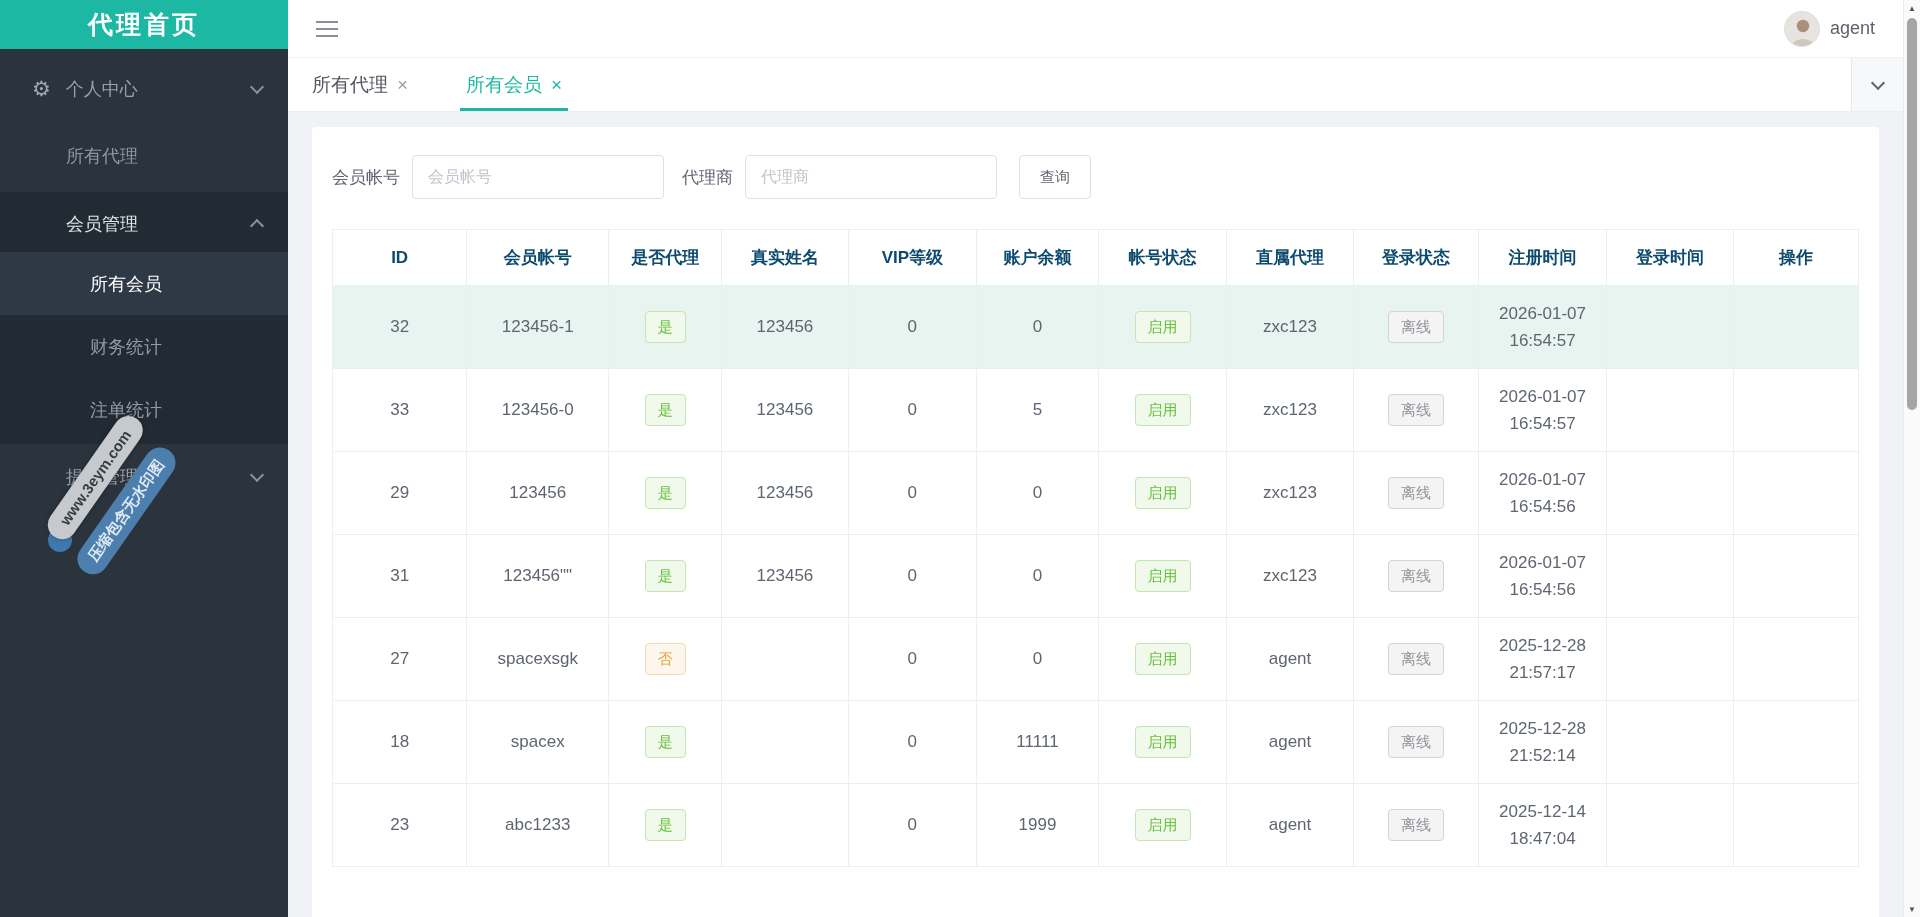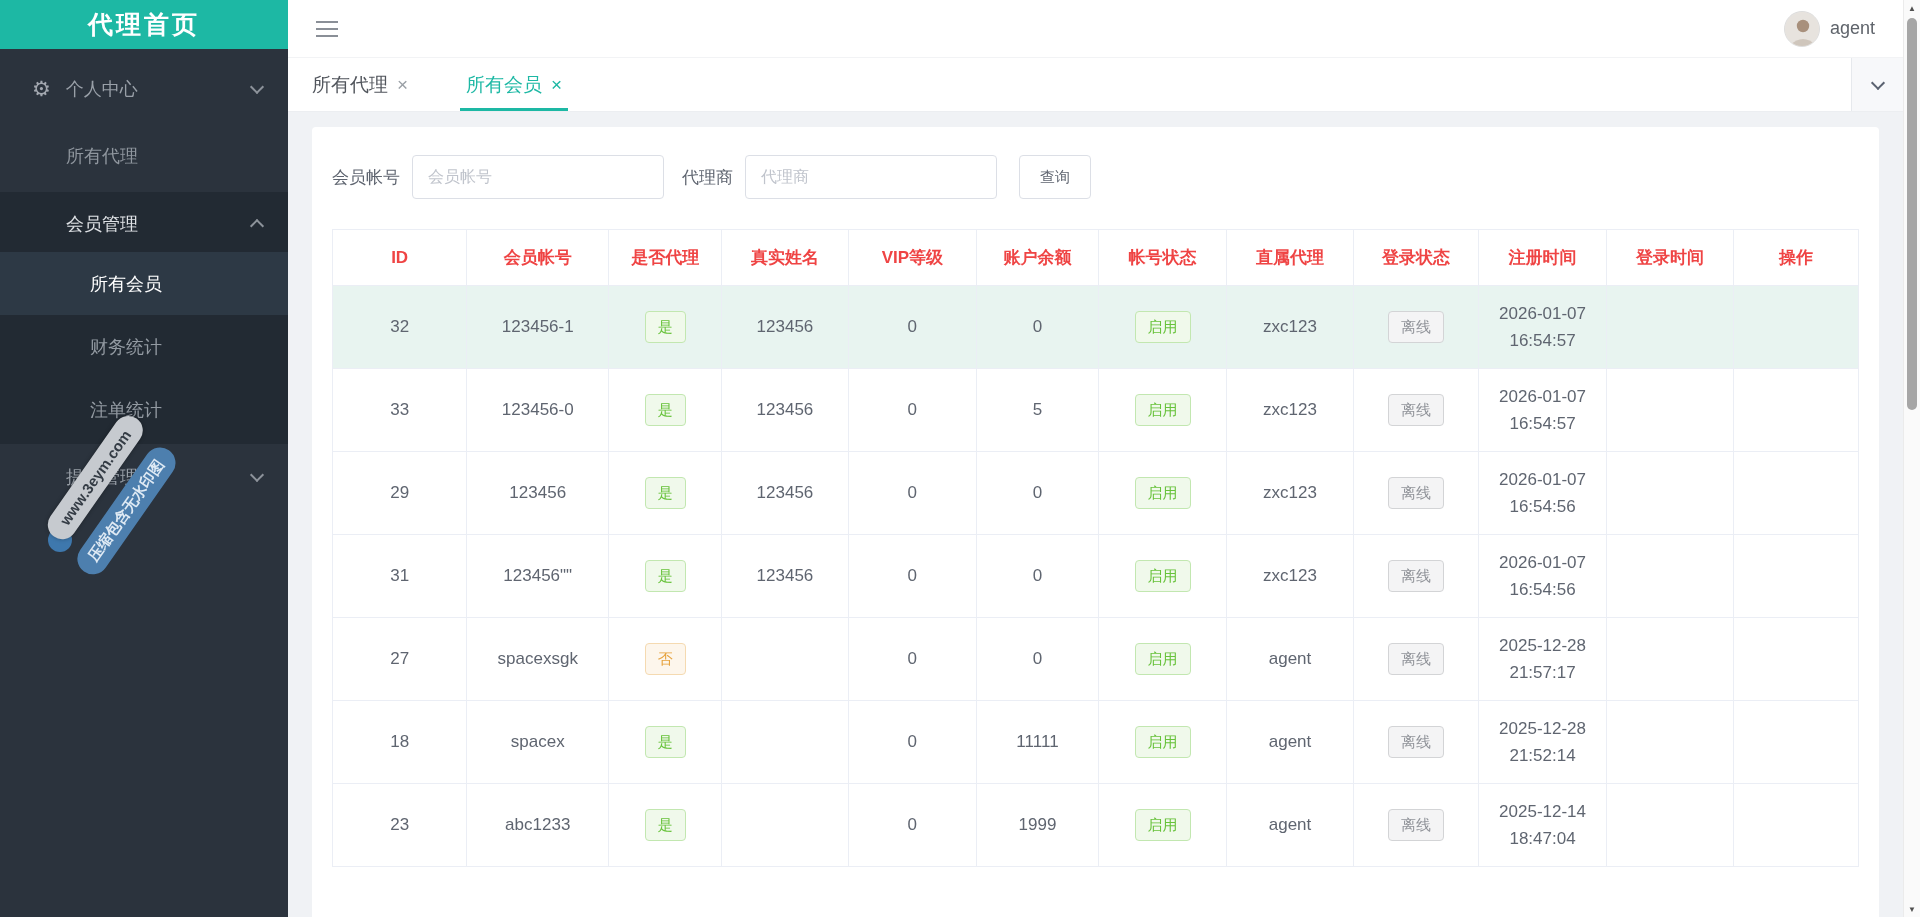--- a/index.html
+++ b/index.html
@@ -59,21 +59,21 @@
   .filter-label { font-size:17px; color:#5f6570; margin-right:12px; }
   .filter-input { width:252px; height:44px; border:1px solid #dcdfe6; border-radius:4px; padding:0 15px;
                   font-size:16px; color:#606266; outline:none; font-family:inherit; }
   .filter-input::placeholder { color:#c0c4cc; }
   .lbl2 { margin-left:18px; }
   .search-btn { margin-left:22px; height:44px; padding:0 20px; font-size:15px; color:#5f6570; background:#fff;
                 border:1px solid #dcdfe6; border-radius:4px; cursor:pointer; font-family:inherit; }
 
   table { width:100%; border-collapse:collapse; table-layout:fixed; }
   th, td { border:1px solid #ebeef5; text-align:center; }
-  th { height:56px; color:#ef4444; font-weight:bold; font-size:17px; }
+  th { height:56px; color:#0c4a6e; font-weight:bold; font-size:17px; }
   td { height:83px; color:#5f6570; font-size:17px; }
   tr.hl td { background:#e8f4f0; }
   .badge { display:inline-block; padding:7px 12px; font-size:15px; border-radius:4px; border:1px solid transparent; line-height:1.1; }
   .badge-success { color:#67c23a; background:#f0f9eb; border-color:#c2e7b0; }
   .badge-info    { color:#909399; background:#f4f4f5; border-color:#d3d4d6; }
   .badge-warning { color:#e6a23c; background:#fdf6ec; border-color:#f5dab1; }
   .time-line { line-height:27px; }
 
   
   .scrollbar { position:absolute; right:0; top:0; bottom:0; width:17px; background:#fafafa; border-left:1px solid #ebebeb; z-index:10; }

